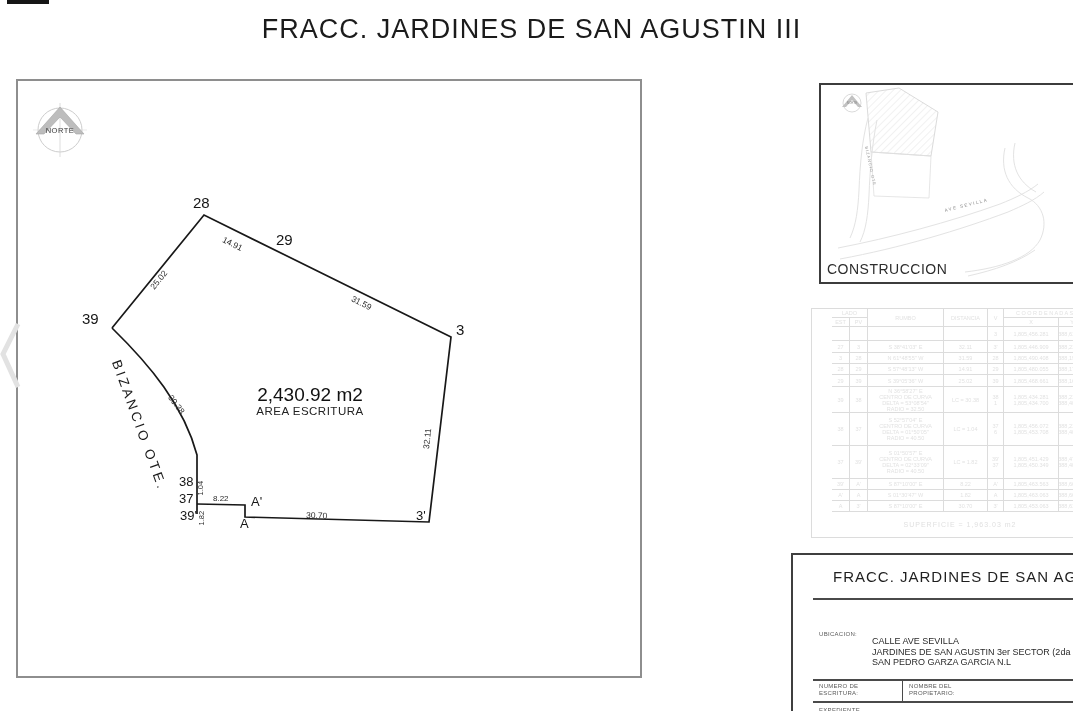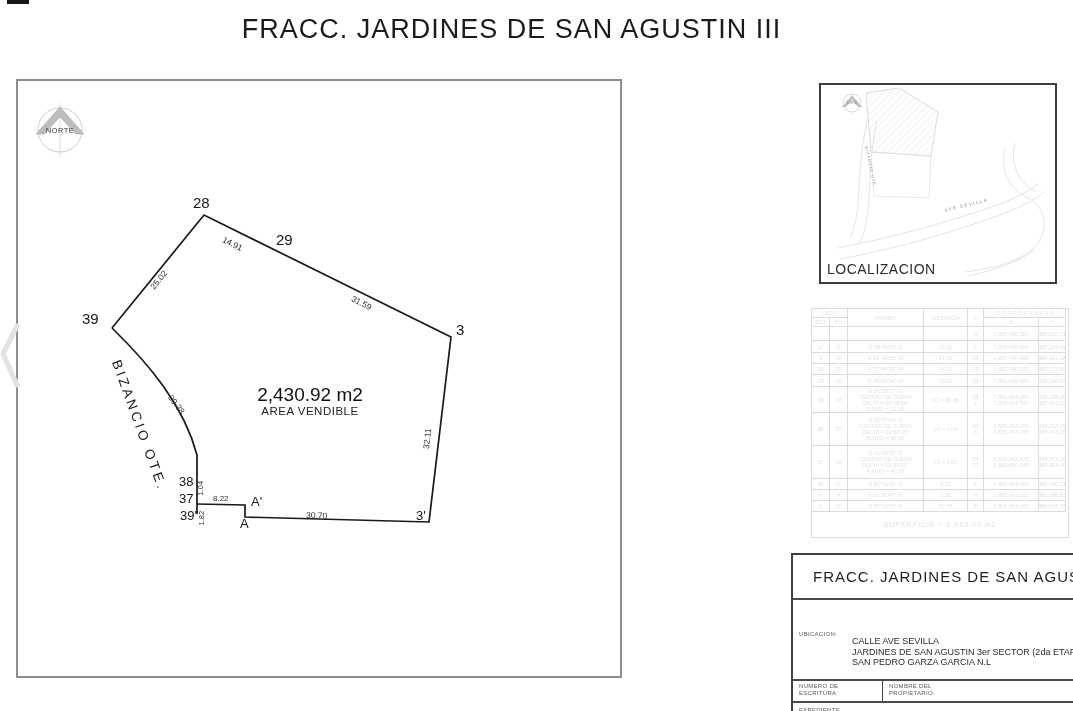--- a/index.html
+++ b/index.html
@@ -1,18 +1,18 @@
 <!DOCTYPE html>
 <html><head>
 <meta charset="utf-8">
 <style>
   html,body{margin:0;padding:0;background:#ffffff;}
   #sheet{position:relative;width:1073px;height:711px;background:#fff;overflow:hidden;
          font-family:"Liberation Sans",sans-serif;color:#1a1a1a;}
-  .abs{position:absolute;}
+  .abs{position:absolute;padding-left:20px;}
   
   #top-mark{left:7px;top:0;width:22px;height:4px;background:#161616;}
   #page-title{left:0;top:14px;width:1023px;text-align:center;font-size:27px;
               letter-spacing:1px;color:#1b1b1b;white-space:nowrap;}
   
   #plan-box{left:16px;top:79px;width:602px;height:595px;border:2px solid #8e8e8e;}
   svg.layer{position:absolute;left:0;top:0;pointer-events:none;}
   .lbl{position:absolute;white-space:nowrap;color:#161616;}
   .rot{transform-origin:0 50%;}
   .v-big{font-size:15px;}
@@ -122,25 +122,25 @@
   <span class="lbl meas rot" style="left:352px;top:293px;transform:rotate(27deg);">31.59</span>
   <span class="lbl meas rot" style="left:152px;top:283px;transform:rotate(-51deg);">25.02</span>
   <span class="lbl meas rot" style="left:426px;top:444px;transform:rotate(-84deg);">32.11</span>
   <span class="lbl meas rot" style="left:306px;top:510px;transform:rotate(1.5deg);">30.70</span>
   <span class="lbl meas" style="left:213px;top:494px;font-size:8px;">8.22</span>
   <span class="lbl meas rot" style="left:200px;top:491px;font-size:7.5px;transform:rotate(-90deg);">1.04</span>
   <span class="lbl meas rot" style="left:201px;top:521px;font-size:7.5px;transform:rotate(-90deg);">1.82</span>
   <span class="lbl meas rot" style="left:170px;top:391px;transform:rotate(52deg);">30.38</span>
 
   <span class="lbl" id="area-value">2,430.92 m2</span>
-  <span class="lbl" id="area-label">AREA VENDIBLE</span>
+  <span class="lbl" id="area-label">AREA ESCRITURA</span>
   <span class="lbl" id="street-label">BIZANCIO OTE.</span>
 
   <div class="abs" id="loc-box"></div>
-  <span class="lbl" id="loc-title">LOCALIZACION</span>
+  <span class="lbl" id="loc-title">CONSTRUCCION</span>
   <span class="lbl" id="loc-norte">NORTE</span>
   <span class="lbl" id="loc-street-side">BIZANCIO OTE</span>
   <span class="lbl" id="loc-street-main">AVE SEVILLA</span>
 
   <div class="abs" id="ctable">
     <div class="ct-grid ct-head">
       <div class="ct-head-cell" style="grid-column:1/3;height:8px;">LADO</div>
       <div class="ct-head-cell span2">RUMBO</div>
       <div class="ct-head-cell span2">DISTANCIA</div>
       <div class="ct-head-cell span2">V</div>

